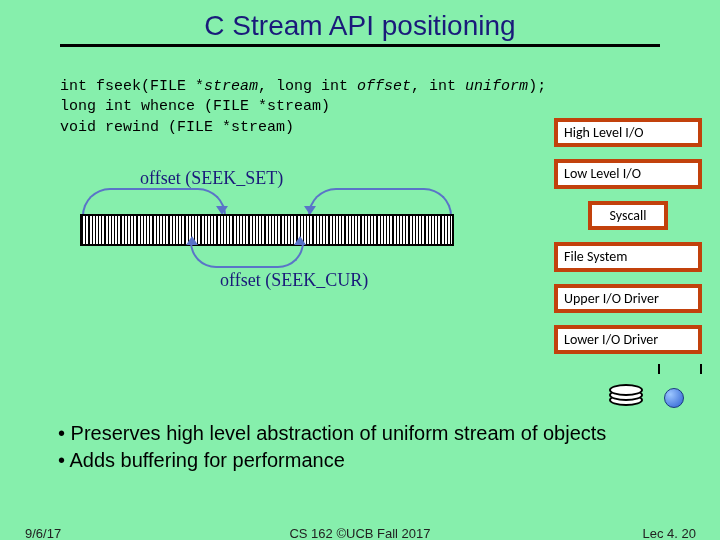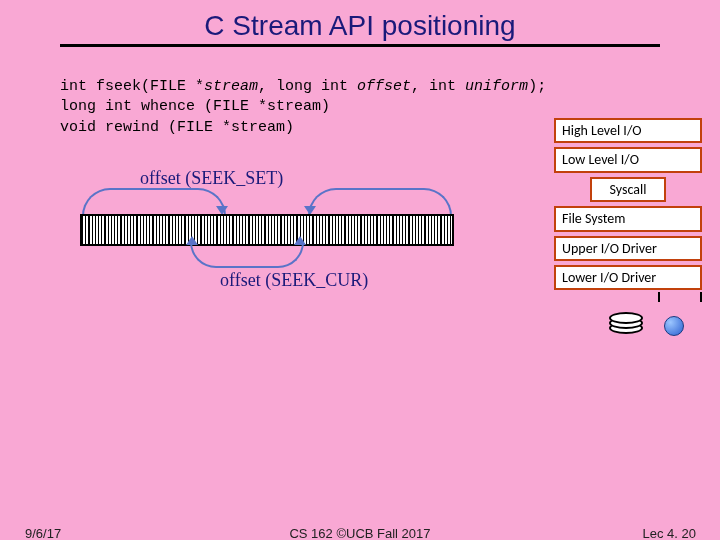--- a/index.html
+++ b/index.html
@@ -9,21 +9,21 @@
     height: 540px;
     font-family: Arial, Helvetica, sans-serif;
     background: #fafafa;
     position: relative;
     overflow: hidden;
   }
   .slide {
     width: 720px;
     height: 540px;
     position: relative;
-    background: #f9a8d4;
+    background: #86efac;
   }
   .title {
     text-align: center;
     font-size: 28px;
     color: #1a1a7a;
     padding-top: 10px;
     font-weight: normal;
   }
   .title-rule {
     border: none;
@@ -82,23 +82,23 @@
   }
   .stack {
     position: absolute;
     right: 18px;
     top: 118px;
     width: 148px;
     font-family: "Calibri", Arial, sans-serif;
     font-size: 14px;
   }
   .stack-box {
-    border: 2px solid #c2410c;
+    border: 4px solid #c2410c;
     padding: 3px 6px;
-    margin-bottom: 4px;
+    margin-bottom: 12px;
     background: #fff;
     text-align: left;
     line-height: 1.1;
   }
   .stack-box.short { width: 60px; margin-left: auto; margin-right: auto; text-align: center; }
   .connectors {
     position: absolute;
     left: 52px;
     width: 40px;
     height: 16px;
@@ -186,20 +186,24 @@
     <div class="stack-box">Lower I/O Driver</div>
     <div class="connectors" style="position:relative; height:10px; margin:-2px auto 2px auto;"></div>
     <div class="disk-stack">
       <div class="disk" style="top:14px;"></div>
       <div class="disk" style="top:9px;"></div>
       <div class="disk" style="top:4px;"></div>
       <div class="ball"></div>
     </div>
   </div>
 
+  <ul class="bullets">
+    <li>Preserves high level abstraction of uniform stream of objects</li>
+    <li>Adds buffering for performance</li>
+  </ul>
 
   <div class="footer">
     <span class="left">9/6/17</span>
     <span class="center">CS 162 ©UCB Fall 2017</span>
     <span class="right">Lec 4. 20</span>
   </div>
 
 </div>
 
 </body></html>

